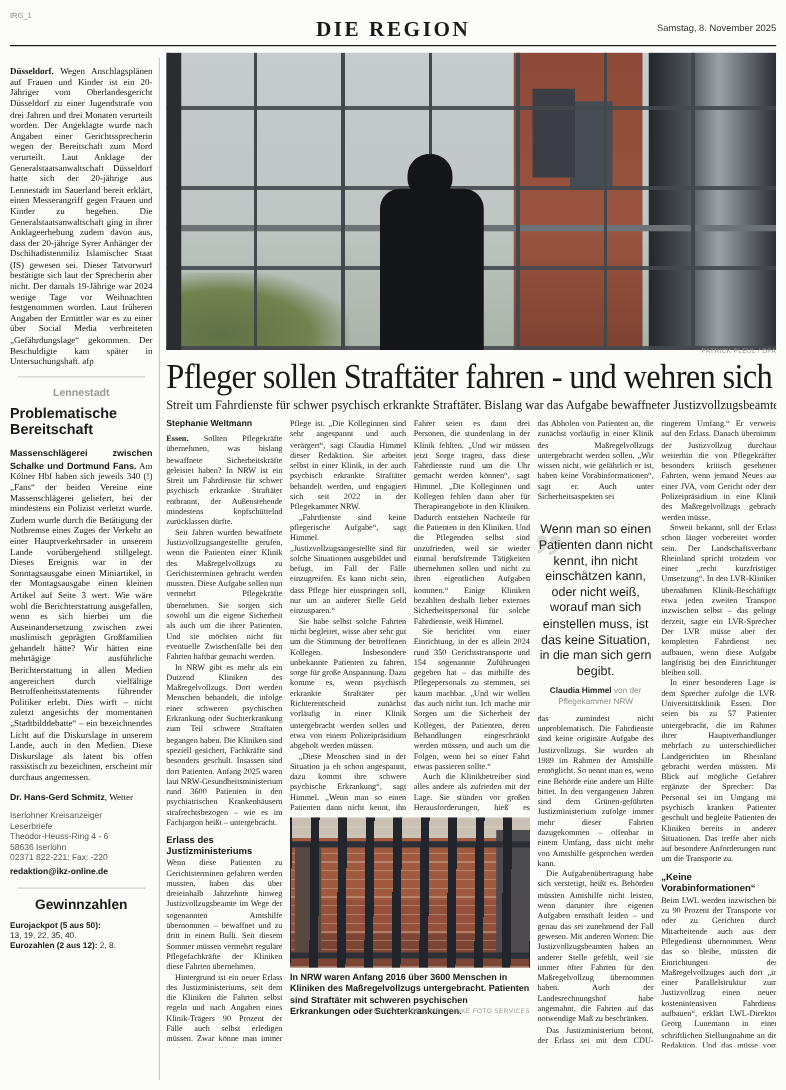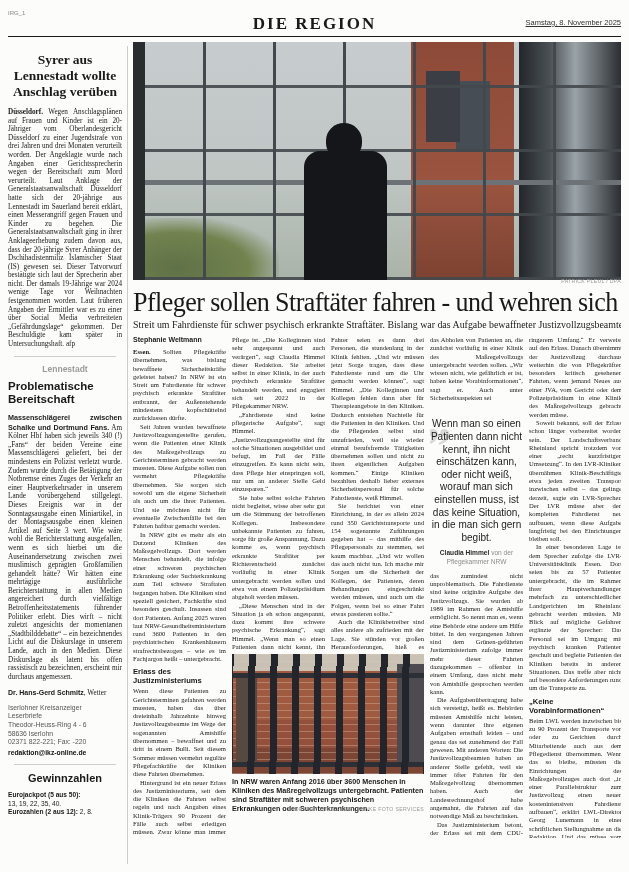--- a/index.html
+++ b/index.html
@@ -2,21 +2,21 @@
 <html lang="de"><head>
 <meta charset="utf-8">
 <style>
   html,body{margin:0;padding:0;background:#e8e8e6;}
   .page{position:relative;width:629px;height:872px;background:#fcfcfa;overflow:hidden;
         font-family:"Liberation Serif",serif;color:#1a1a1a;}
   
   .hdr{position:absolute;top:8px;left:8px;right:8px;height:28px;}
   .ed-code{position:absolute;left:0;top:2px;font:400 6px "Liberation Sans",sans-serif;color:#888;}
   .section-title{text-align:center;font:700 17px "Liberation Serif",serif;letter-spacing:2px;margin-top:6px;}
-  .hdr-date{position:absolute;right:0;top:10px;font:400 7.5px "Liberation Sans",sans-serif;color:#333;text-decoration:underline;}
+  .hdr-date{position:absolute;right:0;top:10px;font:400 7.5px "Liberation Sans",sans-serif;color:#333;}
   .hdr-rule{position:absolute;top:36px;left:8px;right:8px;border-top:1.5px solid #1a1a1a;}
   
   .left-rail{position:absolute;left:8px;top:46px;width:114px;height:820px;overflow:hidden;}
   .rail-title{font:700 13.5px/16px "Liberation Serif",serif;text-align:center;margin:6px 0 8px;}
   .rail-body{font:400 7.2px/8.6px "Liberation Serif",serif;text-align:justify;hyphens:auto;}
   .rail-body .src{}
   .sec-rule{border-top:1px solid #cfcfcc;margin:7px 6px;}
   .kicker{font:700 8.5px "Liberation Sans",sans-serif;color:#9a9a98;text-align:center;margin:2px 0 6px;}
   .lb-title{font:700 11.5px/13px "Liberation Sans",sans-serif;margin:0 0 6px;}
   .lb-lead{font:700 7.2px "Liberation Sans",sans-serif;}
@@ -94,21 +94,20 @@
 
   <div class="hdr">
     <span class="ed-code">IRG_1</span>
     <div class="section-title">DIE REGION</div>
     <span class="hdr-date">Samstag, 8. November 2025</span>
   </div>
   <div class="hdr-rule"></div>
 
   <aside class="left-rail">
     <section>
-      <h2 class="rail-title">Syrer aus Lennestadt wollte Anschlag verüben</h2>
       <p class="rail-body"><b>Düsseldorf.</b> <span>Wegen Anschlagsplänen auf Frauen und Kinder ist ein 20-Jähriger vom Oberlandesgericht Düsseldorf zu einer Jugendstrafe von drei Jahren und drei Monaten verurteilt worden. Der Angeklagte wurde nach Angaben einer Gerichtssprecherin wegen der Bereitschaft zum Mord verurteilt. Laut Anklage der Generalstaatsanwaltschaft Düsseldorf hatte sich der 20-jährige aus Lennestadt im Sauerland bereit erklärt, einen Messerangriff gegen Frauen und Kinder zu begehen. Die Generalstaatsanwaltschaft ging in ihrer Anklageerhebung zudem davon aus, dass der 20-jährige Syrer Anhänger der Dschihadistenmiliz Islamischer Staat (IS) gewesen sei. Dieser Tatvorwurf bestätigte sich laut der Sprecherin aber nicht. Der damals 19-Jährige war 2024 wenige Tage vor Weihnachten festgenommen worden. Laut früheren Angaben der Ermittler war es zu einer über Social Media verbreiteten „Gefährdungslage“ gekommen. Der Beschuldigte kam später in Untersuchungshaft.</span> <span class="src">afp</span></p>
     </section>
 
     <div class="sec-rule"></div>
 
     <section>
       <div class="kicker">Lennestadt</div>
       <h3 class="lb-title">Problematische Bereitschaft</h3>
       <p class="rail-body"><span class="lb-lead">Massenschlägerei zwischen Schalke und Dortmund Fans.</span> <span>Am Kölner Hbf haben sich jeweils 340 (!) „Fans“ der beiden Vereine eine Massenschlägerei geliefert, bei der mindestens ein Polizist verletzt wurde. Zudem wurde durch die Betätigung der Notbremse eines Zuges der Verkehr an einer Hauptverkehrsader in unserem Lande vorübergehend stillgelegt. Dieses Ereignis war in der Sonntagsausgabe einen Miniartikel, in der Montagsausgabe einen kleinen Artikel auf Seite 3 wert. Wie wäre wohl die Berichterstattung ausgefallen, wenn es sich hierbei um die Auseinandersetzung zwischen zwei muslimisch geprägten Großfamilien gehandelt hätte? Wir hätten eine mehrtägige ausführliche Berichterstattung in allen Medien angereichert durch vielfältige Betroffenheitsstatements führender Politiker erlebt. Dies wirft – nicht zuletzt angesichts der momentanen „Stadtbilddebatte“ – ein bezeichnendes Licht auf die Diskurslage in unserem Lande, auch in den Medien. Diese Diskurslage als latent bis offen rassistisch zu bezeichnen, erscheint mir durchaus angemessen.</span></p>
       <p class="lb-sig"><b>Dr. Hans-Gerd Schmitz</b><span>, Wetter</span></p>

